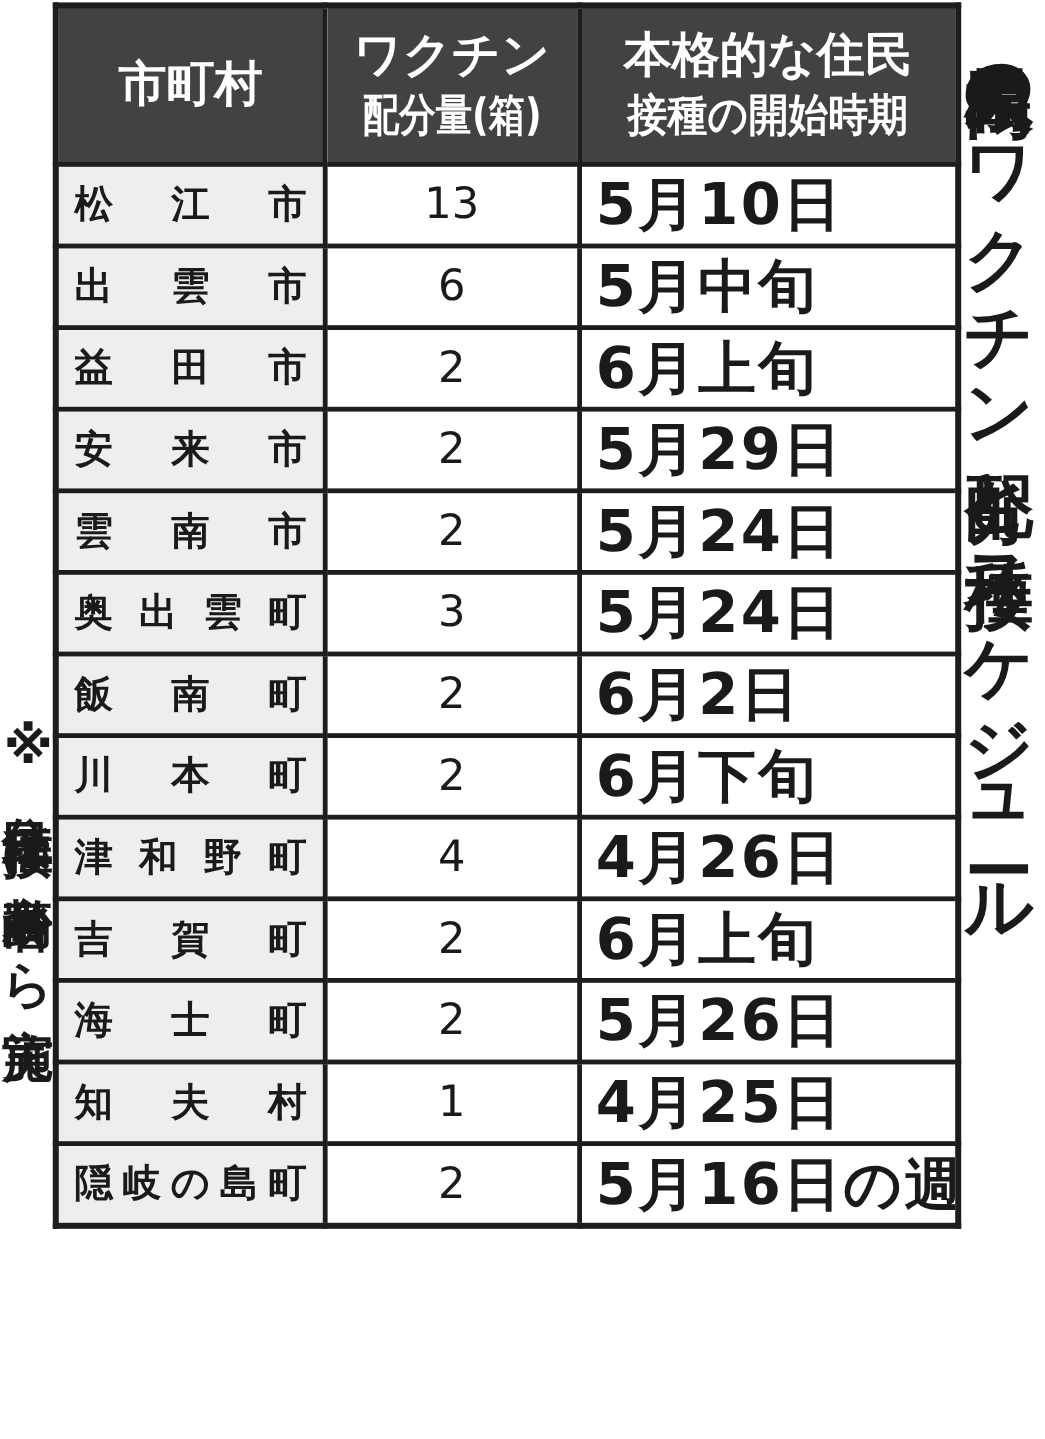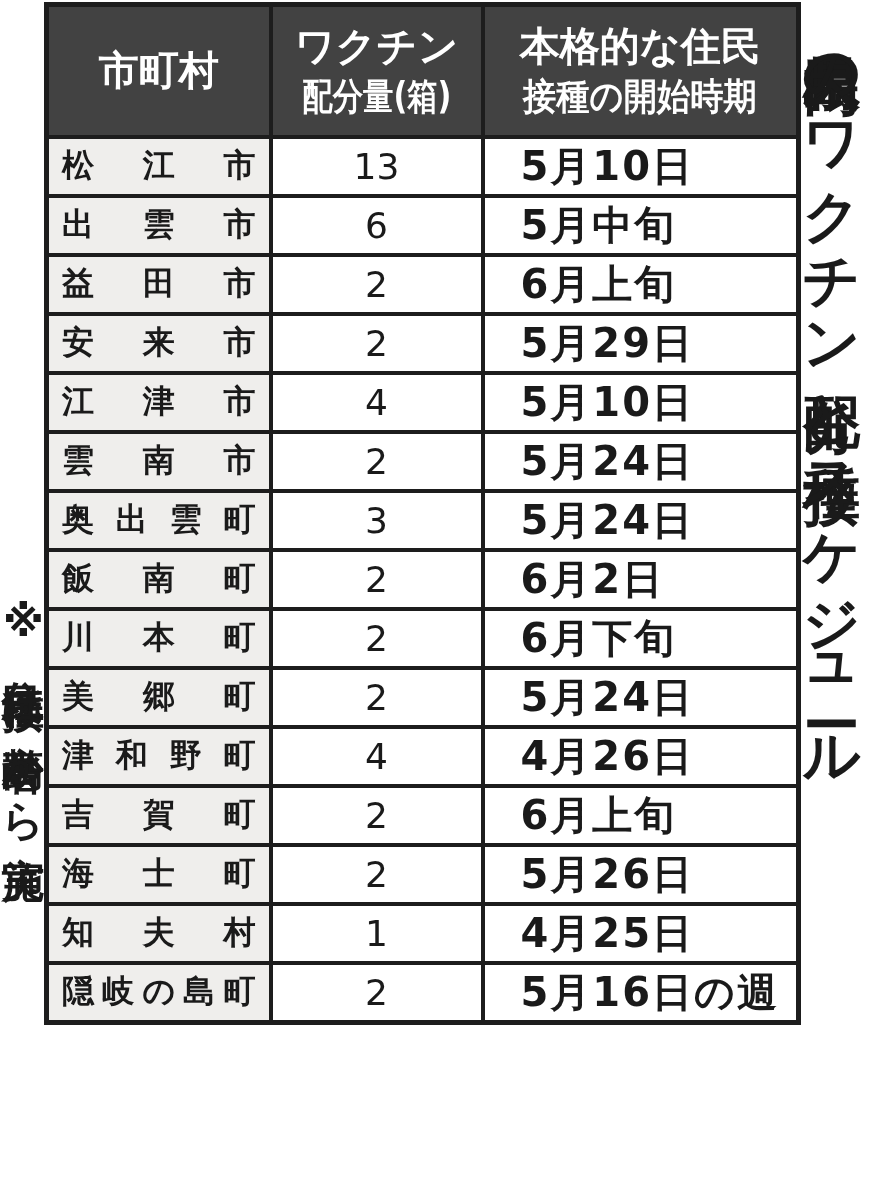--- a/index.html
+++ b/index.html
@@ -41,21 +41,21 @@
   .condense82 { display:inline-block; transform:scaleX(0.82); transform-origin:center; white-space:nowrap; font-size:37px; }
   .condense90 { display:inline-block; transform:scaleX(0.90); transform-origin:center; white-space:nowrap; font-size:37px; }
 
   .sched tbody td { height:51.6px; vertical-align:middle; }
   td.muni {
     background:#efeeec; font-weight:bold; font-size:32px;
     text-align:justify; text-align-last:justify; padding:0 13px;
     white-space:nowrap;
   }
   td.boxes { text-align:center; font-size:36px; font-weight:normal; }
-  td.start { text-align:left; padding-left:36px; font-size:40px; font-weight:bold;
+  td.start { text-align:left; padding-left:12px; font-size:48px; font-weight:bold;
              letter-spacing:2px; white-space:nowrap; }
 </style>
 </head>
 <body>
 
 <div class="layout">
 
   <div class="note-left">※住民接種は高齢者から実施</div>
 
   <div class="table-wrap">
@@ -95,48 +95,38 @@
           <td class="muni">益田市</td>
           <td class="boxes">2</td>
           <td class="start">6月上旬</td>
         </tr>
         <tr>
           <td class="muni">安来市</td>
           <td class="boxes">2</td>
           <td class="start">5月29日</td>
         </tr>
         <tr>
-          <td class="muni">江津市</td>
-          <td class="boxes">4</td>
-          <td class="start">5月10日</td>
-        </tr>
-        <tr>
           <td class="muni">雲南市</td>
           <td class="boxes">2</td>
           <td class="start">5月24日</td>
         </tr>
         <tr>
           <td class="muni">奥出雲町</td>
           <td class="boxes">3</td>
           <td class="start">5月24日</td>
         </tr>
         <tr>
           <td class="muni">飯南町</td>
           <td class="boxes">2</td>
           <td class="start">6月2日</td>
         </tr>
         <tr>
           <td class="muni">川本町</td>
           <td class="boxes">2</td>
           <td class="start">6月下旬</td>
-        </tr>
-        <tr>
-          <td class="muni">美郷町</td>
-          <td class="boxes">2</td>
-          <td class="start">5月24日</td>
         </tr>
         <tr>
           <td class="muni">津和野町</td>
           <td class="boxes">4</td>
           <td class="start">4月26日</td>
         </tr>
         <tr>
           <td class="muni">吉賀町</td>
           <td class="boxes">2</td>
           <td class="start">6月上旬</td>

